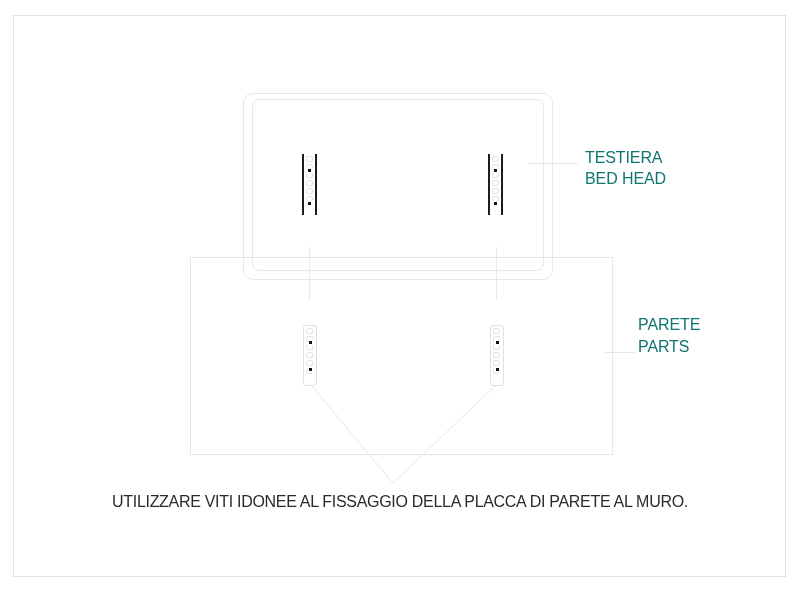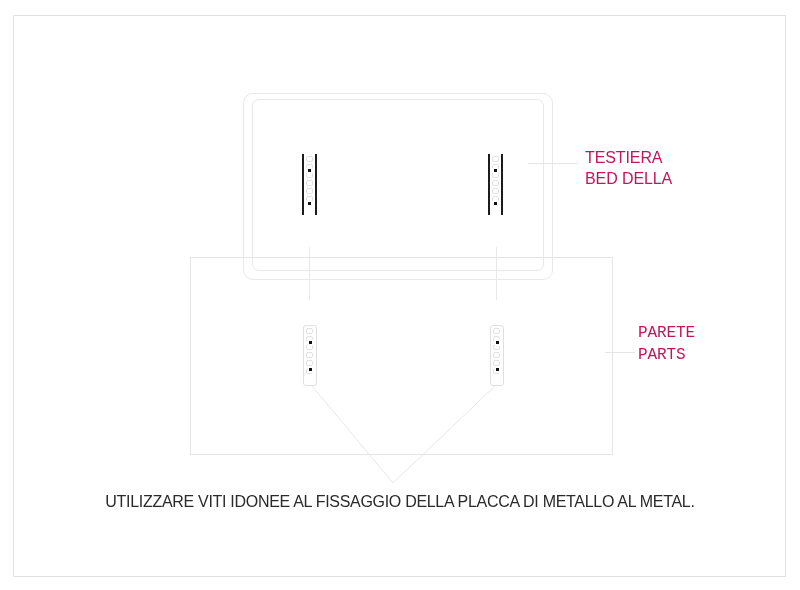--- a/index.html
+++ b/index.html
@@ -41,23 +41,23 @@
     background:#111;box-shadow:0 0 0 1.5px #ffffff;
   }
 
   
   .w-plate{
     position:absolute;width:14px;height:61px;
     border:1px solid #e0e0e0;border-radius:3px;box-sizing:border-box;background:#fff;
   }
   .w-plate .slotcol{left:2px;top:2px;}
 
-  .calloutlabel{position:absolute;font-size:16px;line-height:21px;letter-spacing:-0.1px;color:#be185d;white-space:nowrap;}
+  .calloutlabel{position:absolute;font-size:16px;line-height:21px;letter-spacing:-0.1px;color:#0f766e;white-space:nowrap;}
   .label-bedhead{left:585px;top:147px;}
-  .label-wall{left:638px;top:322px;line-height:22px;font-family:Liberation Mono, monospace;}
+  .label-wall{left:638px;top:314px;line-height:22px;}
 
   .footer{
     position:absolute;left:0;right:0;top:491px;text-align:center;
     font-size:16px;line-height:22px;letter-spacing:-0.3px;color:#2a2a2a;white-space:nowrap;
   }
 </style>
 </head>
 <body>
 
 <div class="canvas">
@@ -126,24 +126,24 @@
         <i class="slot"></i>
         <i class="slot"></i>
         <i class="slot"></i>
     </span>
     <span class="dot" style="top:15px"></span>
     <span class="dot" style="top:42px"></span>
   </div>
 
   <div class="calloutlabel label-bedhead">
     <div>TESTIERA</div>
-    <div>BED DELLA</div>
+    <div>BED HEAD</div>
   </div>
   <div class="calloutlabel label-wall">
     <div>PARETE</div>
     <div>PARTS</div>
   </div>
 
   <div class="footer">
-    <div>UTILIZZARE VITI IDONEE AL FISSAGGIO DELLA PLACCA DI METALLO AL METAL.</div>
+    <div>UTILIZZARE VITI IDONEE AL FISSAGGIO DELLA PLACCA DI PARETE AL MURO.</div>
   </div>
 
 </div>
 
 </body></html>

